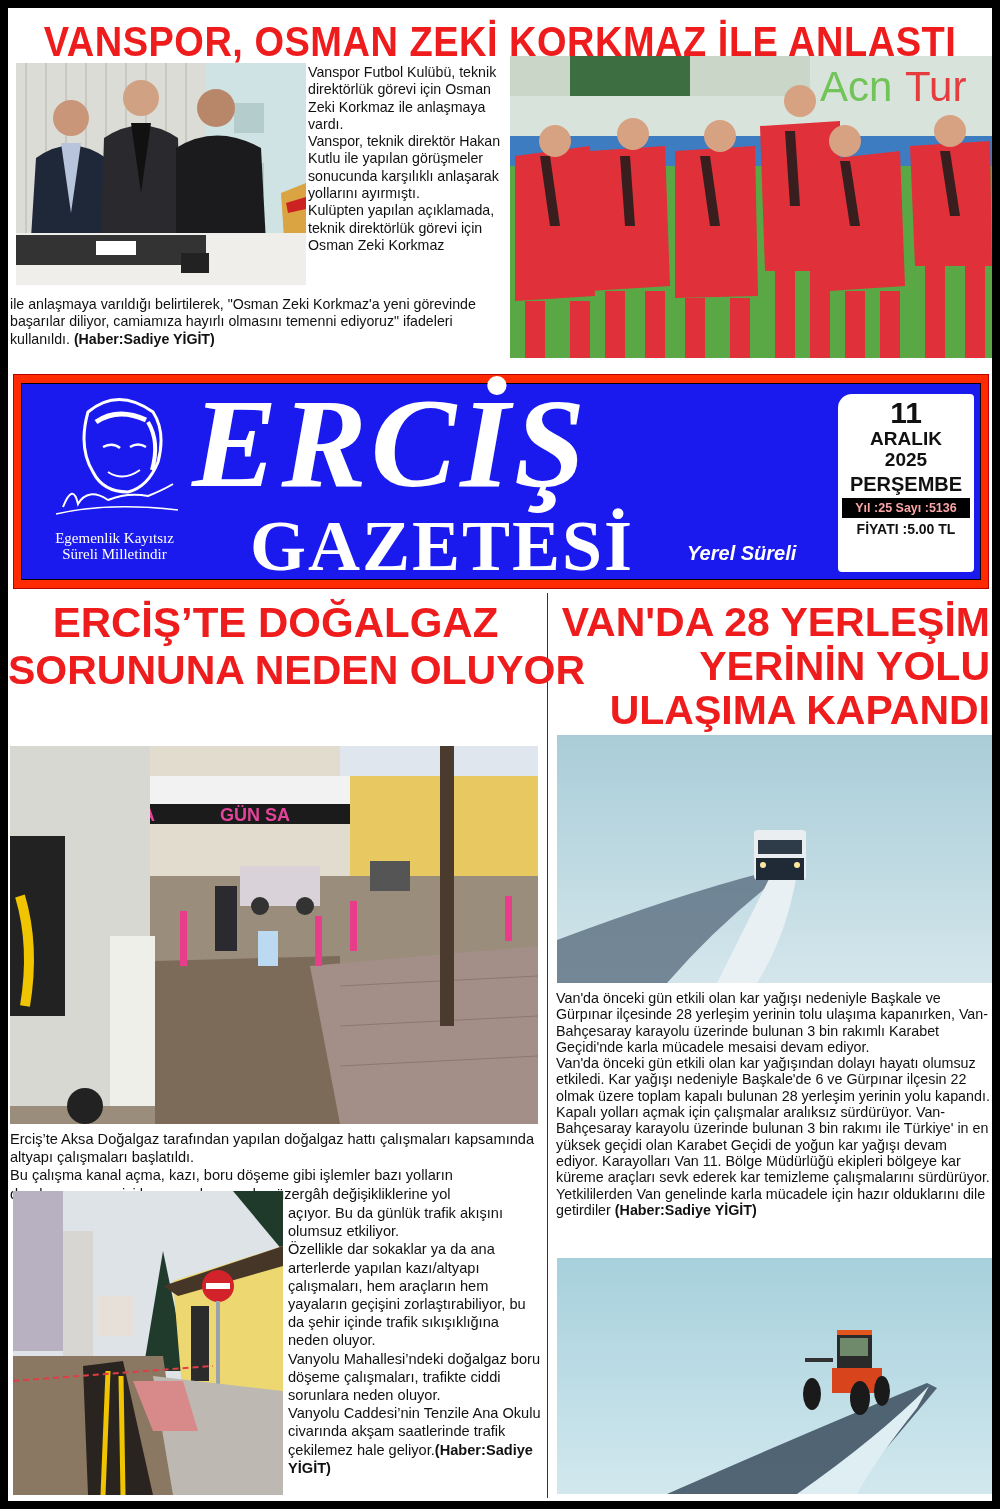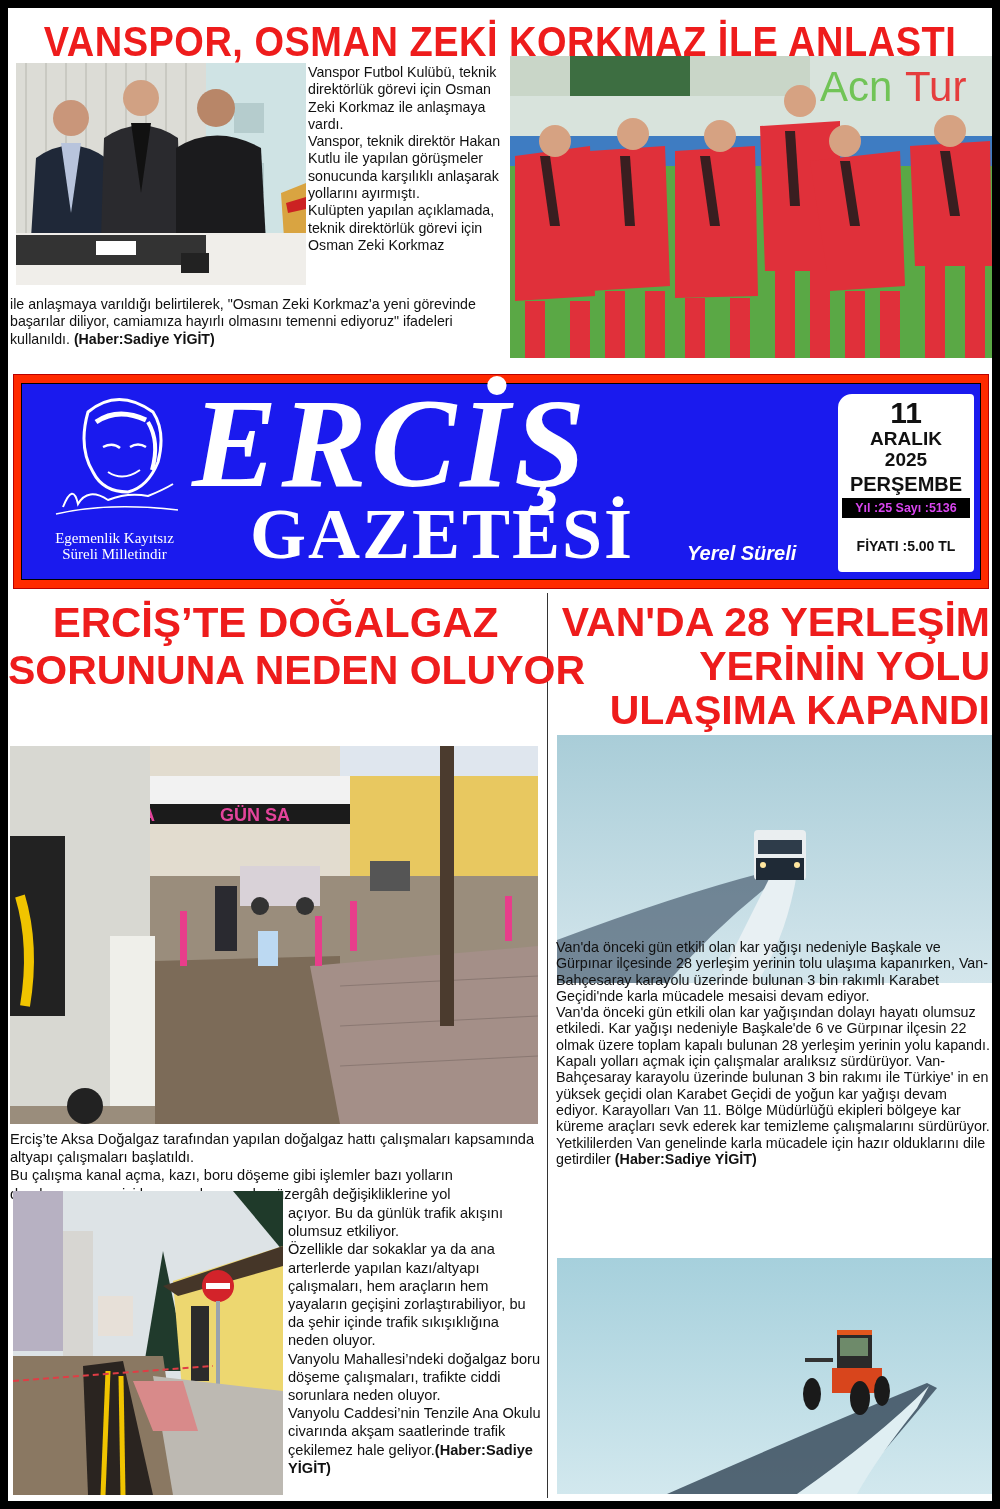--- a/index.html
+++ b/index.html
@@ -45,40 +45,40 @@
     font-family: "Liberation Serif", serif; color: #fff; font-size: 15px; line-height: 16px;
   }
   .title-main {
     position: absolute; left: 170px; top: -6px; width: 600px; 
     font-family: "Liberation Serif", serif; font-weight: bold; color: #fff;
     font-size: 128px; letter-spacing: 4px; line-height: 130px;
     transform: scaleX(1.0);
     font-style: italic;
   }
   .title-sub {
-    position: absolute; left: 200px; top: 112px; width: 440px; text-align: center;
+    position: absolute; left: 200px; top: 124px; width: 440px; text-align: center;
     font-family: "Liberation Serif", serif; font-weight: bold; color: #fff;
     font-size: 72px; letter-spacing: 2px; line-height: 76px;
   }
   .yerel {
     position: absolute; left: 665px; top: 158px; color: #fff; font-style: italic;
     font-weight: bold; font-size: 20px;
   }
   .datebox {
     position: absolute; left: 816px; top: 10px; width: 136px; height: 178px;
     background: #fff; border-radius: 14px 4px 4px 4px; text-align: center; color: #111;
   }
   .d-day { font-weight: bold; font-size: 30px; line-height: 30px; margin-top: 4px; }
   .d-month, .d-year { font-weight: bold; font-size: 19px; line-height: 21px; }
   .d-weekday { font-weight: bold; font-size: 20px; line-height: 24px; margin-top: 2px; }
   .d-issue {
-    background: #000; color: #d946ef; font-size: 12.5px; font-weight: bold;
+    background: #000; color: #fca5a5; font-size: 12.5px; font-weight: bold;
     margin: 2px 4px 0 4px; padding: 3px 0; line-height: 14px;
   }
-  .d-price { font-weight: bold; font-size: 14px; line-height: 18px; margin-top: 19px; }
+  .d-price { font-weight: bold; font-size: 14px; line-height: 18px; margin-top: 2px; }
 
   
   .col-divider {
     position: absolute; left: 539px; top: 585px; width: 1px; height: 905px; background: #333;
   }
   .headline-left, .headline-right {
     position: absolute; color: #ee1c1c; font-weight: bold; text-align: center;
   }
   .headline-left { left: 0; top: 590px; width: 535px; }
   .headline-right { left: 542px; top: 592px; width: 440px; }
@@ -88,21 +88,21 @@
 
   .story2-text {
     position: absolute; left: 2px; top: 1122px; width: 530px;
     font-size: 14.6px; line-height: 18.2px;
   }
   .story2-text-narrow {
     position: absolute; left: 280px; top: 1196px; width: 255px;
     font-size: 14.6px; line-height: 18.2px;
   }
   .story3-text {
-    position: absolute; left: 548px; top: 931px; width: 436px;
+    position: absolute; left: 548px; top: 982px; width: 436px;
     font-size: 14.3px; line-height: 16.3px;
   }
 </style>
 </head>
 <body>
 
 <div class="page">
 
   <div class="headline-top">VANSPOR, OSMAN ZEKİ KORKMAZ İLE ANLAŞTI</div>
 

